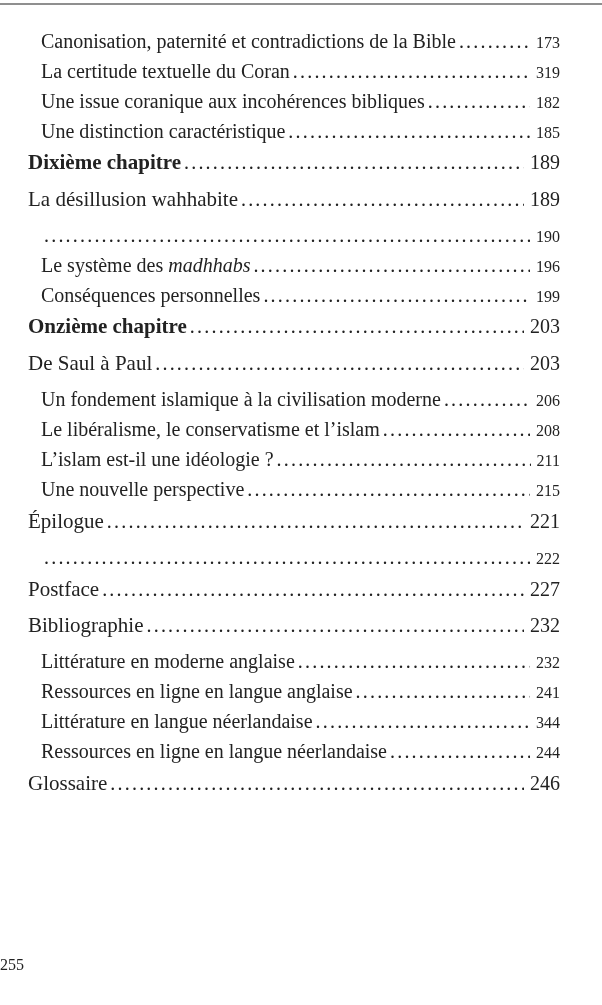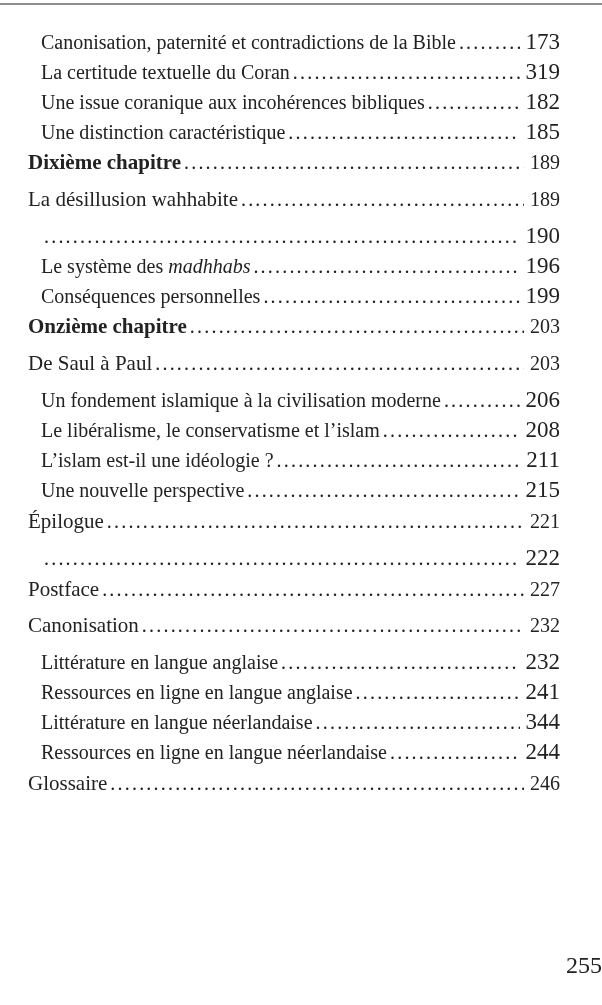--- a/index.html
+++ b/index.html
@@ -63,30 +63,30 @@
     font-size: 20px;
     letter-spacing: 2.2px;
   }
   .leader::after {
     content: "..................................................................................................................................................";
   }
   .pg {
     flex: 0 0 auto;
     white-space: nowrap;
     font-weight: 400;
-    font-size: 23px;
+    font-size: 16px;
   }
   .row.chapter .pg, .row.section .pg { font-size: 20px; }
   .folio {
     position: absolute;
     top: 950px;
     left: 0;
     width: 602px;
-    text-align: right;
-    font-size: 24px;
+    text-align: left;
+    font-size: 16px;
     line-height: 30px;
   }
   i { font-style: italic; }
 </style>
 </head>
 <body>
 
 <div class="page">
   <div class="scan-line"></div>
 
@@ -192,27 +192,27 @@
     </div>
 
 
     <div class="row section">
       <span class="t">Postface</span>
       <span class="leader"></span>
       <span class="pg">227</span>
     </div>
 
     <div class="row section">
-      <span class="t">Canonisation</span>
+      <span class="t">Bibliographie</span>
       <span class="leader"></span>
       <span class="pg">232</span>
     </div>
 
     <div class="row sub">
-      <span class="t">Littérature en langue anglaise</span>
+      <span class="t">Littérature en moderne anglaise</span>
       <span class="leader"></span>
       <span class="pg">232</span>
     </div>
 
     <div class="row sub">
       <span class="t">Ressources en ligne en langue anglaise</span>
       <span class="leader"></span>
       <span class="pg">241</span>
     </div>
 

